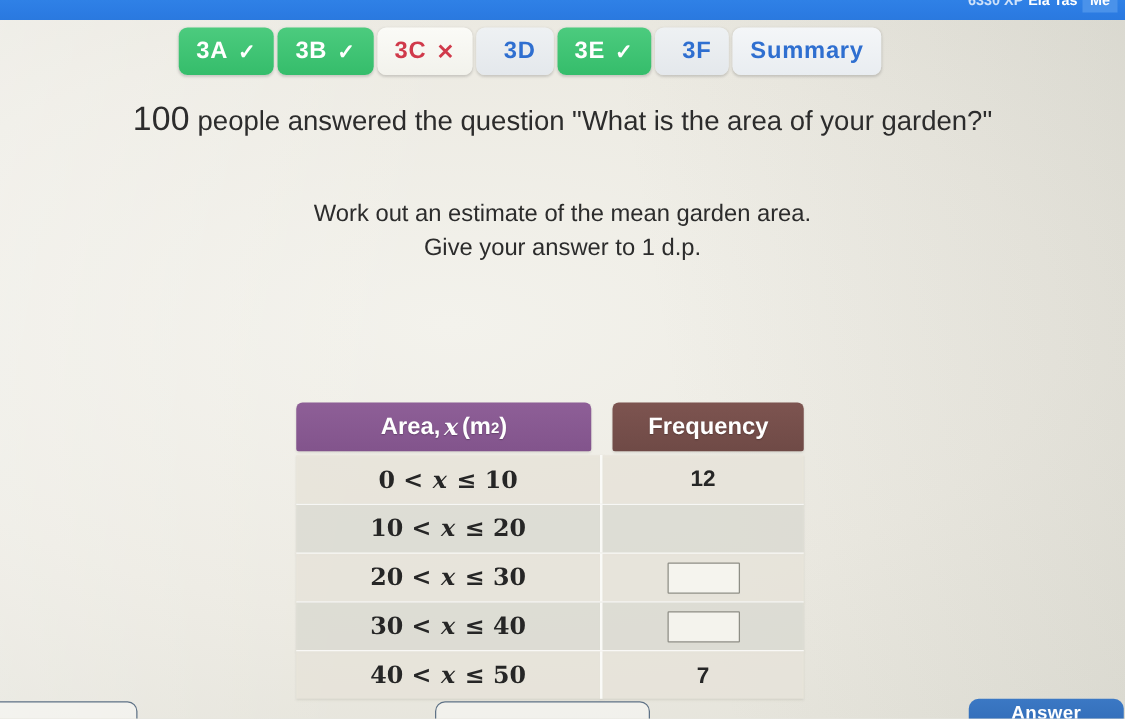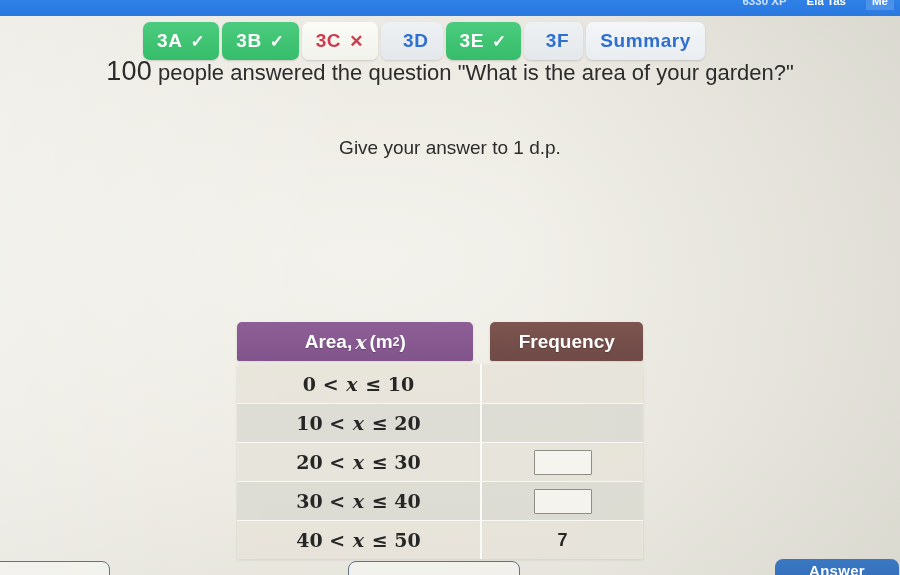--- a/index.html
+++ b/index.html
@@ -26,21 +26,21 @@
       linear-gradient(260deg, rgba(150,150,140,.14) 0%, rgba(0,0,0,0) 42%);
     pointer-events: none;
   }
 
   
   .statusbar {
     position: absolute; top: 0; left: 0;
     width: 900px; height: 16px;
     background: linear-gradient(180deg, #2f81e6 0%, #2c7ce3 55%, #2a79df 100%);
     display: flex; align-items: flex-start; justify-content: flex-end;
-    gap: 20px;
+    gap: 4px;
     padding-right: 6px;
     overflow: hidden;
     z-index: 6;
   }
   .statusbar .st {
     color: #cfe2fa;
     font-size: 11.5px;
     font-weight: 700;
     line-height: 11px;
     margin-top: -4px;
@@ -80,21 +80,21 @@
   .tab.done    { background: linear-gradient(180deg,#4ccb7e 0%, #35bd6b 100%); color: #ffffff; }
   .tab.wrong   { background: linear-gradient(180deg,#fbfbf7 0%, #f2f2ec 100%); color: #d03a4b; }
   .tab.todo    { background: linear-gradient(180deg,#eef1f3 0%, #e4e8ec 100%); color: #2f6fd0; padding-left: 22px; }
   .tab.summary { background: linear-gradient(180deg,#f4f6f8 0%, #e9edf1 100%); color: #2f6fd0; }
   .tab .mark { font-size: 17px; font-weight: 800; line-height: 1; display:inline-block; }
   .tab.done .mark { color: #ffffff; }
   .tab.wrong .mark { color: #d03a4b; }
 
   
   .qwrap {
-    position: absolute; top: 56px; left: 0; width: 900px;
+    position: absolute; top: 80px; left: 0; width: 900px;
     text-align: center;
     color: #2c2c2c;
     z-index: 4;
   }
   .line-a {
     font-size: 22px;
     line-height: 30px;
     margin-bottom: 22px;
     padding: 0 10px;
   }
@@ -235,20 +235,21 @@
 
   <div class="qwrap">
 
     <div class="line-a">
       <span class="big">100</span>
       <span>people answered the question "What is the area of your garden?"</span>
     </div>
 
 
     <div class="line-c">
+      <div>Work out an estimate of the mean garden area.</div>
       <div>Give your answer to 1 d.p.</div>
     </div>
 
   </div>
 
   <div class="table">
 
     <div class="thead">
       <div class="th c1">
         <span>Area,</span>
@@ -263,20 +264,21 @@
     <div class="tbody">
 
       <div class="tr">
         <div class="td c1">
           <span>0</span>
           <span>&nbsp;&lt;&nbsp;</span>
             <i>x</i>
             <span>&nbsp;≤&nbsp;</span>
           <span>10</span>
         </div>
+        <div class="td c2">12</div>
       </div>
 
       <div class="tr">
         <div class="td c1">
           <span>10</span>
           <span>&nbsp;&lt;&nbsp;</span>
             <i>x</i>
             <span>&nbsp;≤&nbsp;</span>
           <span>20</span>
         </div>

